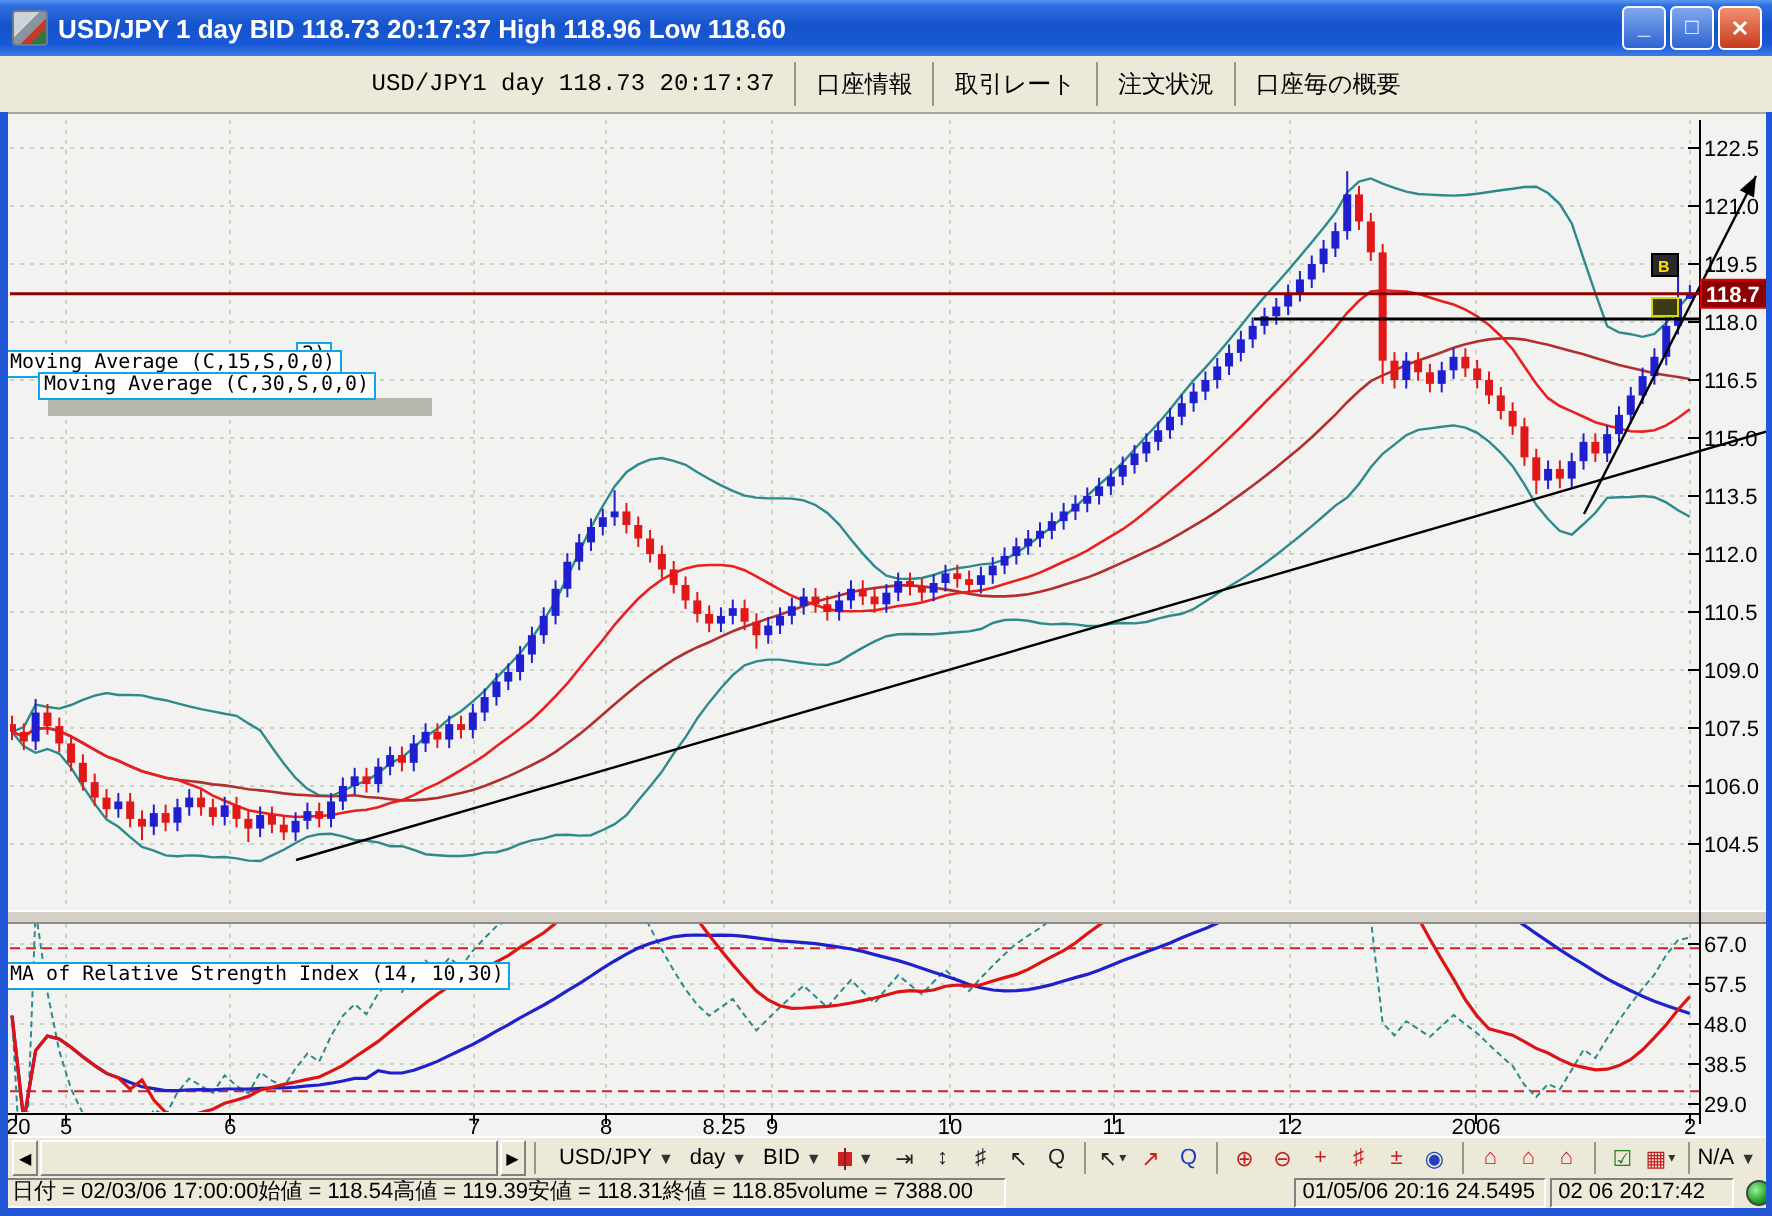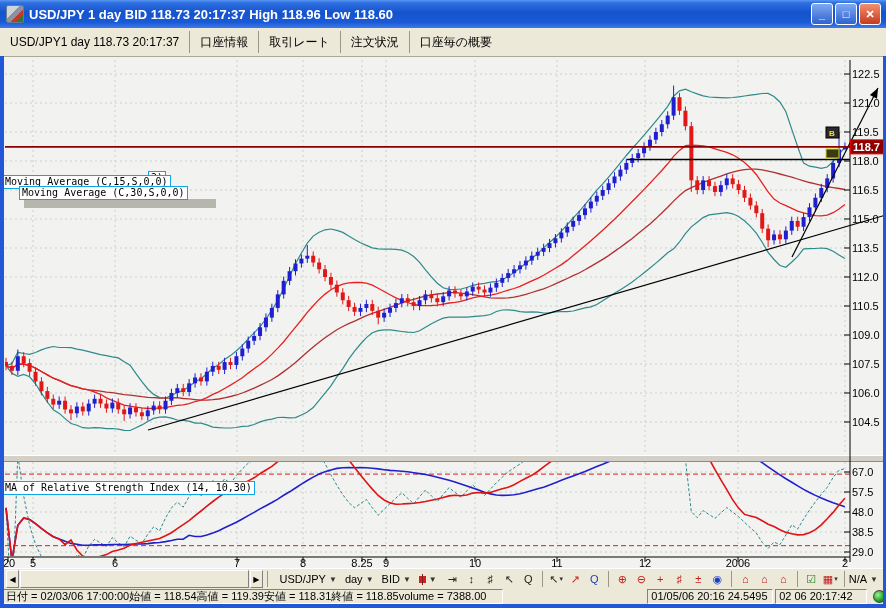--- a/index.html
+++ b/index.html
@@ -1,33 +1,33 @@
 <!DOCTYPE html>
 <html><head>
 <meta charset="utf-8">
 <style>
   html,body{margin:0;padding:0;width:886px;height:608px;overflow:hidden;
     font-family:"Liberation Sans",sans-serif;background:#ECE9D8;position:relative;}
   #stage{position:relative;width:886px;height:608px;}
   svg{position:absolute;left:0;top:0;z-index:1;}
-  .bar{position:absolute;left:0;width:886px;z-index:3;}
+  .bar{position:absolute;left:0;width:886px;z-index:3;justify-content:center;}
   
   #titlebar{top:0;height:28px;background:linear-gradient(180deg,#5A96F2 0%,#2E6FE0 10%,#1553CC 45%,#1A5AD6 80%,#3E7BE8 100%);
     display:flex;align-items:center;color:#fff;font-weight:bold;font-size:13px;}
   #appicon{width:16px;height:16px;margin:0 5px 0 6px;border-radius:2px;
     background:linear-gradient(135deg,#cfd4da 0 40%,#8a94a0 40% 60%,#c23a2a 60% 75%,#2c7a3c 75%);border:1px solid #6a7a90;}
   .wbtn{width:20px;height:20px;margin-left:2px;border:1px solid #fff;border-radius:3px;
     display:flex;align-items:center;justify-content:center;font-size:11px;font-weight:bold;color:#fff;
     background:linear-gradient(180deg,#7FA8F0,#2E63D0);}
   .wbtn.close{background:linear-gradient(180deg,#F09070,#C83A1E);margin-right:5px;}
   #winbtns{margin-left:auto;display:flex;}
   
   #tabbar{top:28px;height:28px;background:#ECE9D8;border-bottom:1px solid #ACA899;
     display:flex;align-items:center;font-size:12px;color:#000;}
-  #chartlabel{padding:0 10px 0 10px;}
+  #chartlabel{padding:0 10px 0 10px;font-family:Liberation Mono, monospace;}
   .menuitem{padding:2px 10px;border-left:1px solid #9a968a;height:18px;line-height:18px;}
   
   .tip{position:absolute;z-index:4;background:#fff;border:1px solid #0ea5e9;
     font-family:"DejaVu Sans Mono",monospace;font-size:10px;line-height:12px;padding:0 2px;white-space:nowrap;}
   .shadowbar{position:absolute;z-index:3;background:#B6B6AE;}
   
   #toolrow{top:568px;height:20px;background:#ECE9D8;border-top:1px solid #fff;
     display:flex;align-items:center;font-size:11px;}
   .sbtn{width:16px;height:16px;background:#ECE9D8;border:1px solid;border-color:#fff #808080 #808080 #fff;
     display:flex;align-items:center;justify-content:center;font-size:8px;color:#000;}

